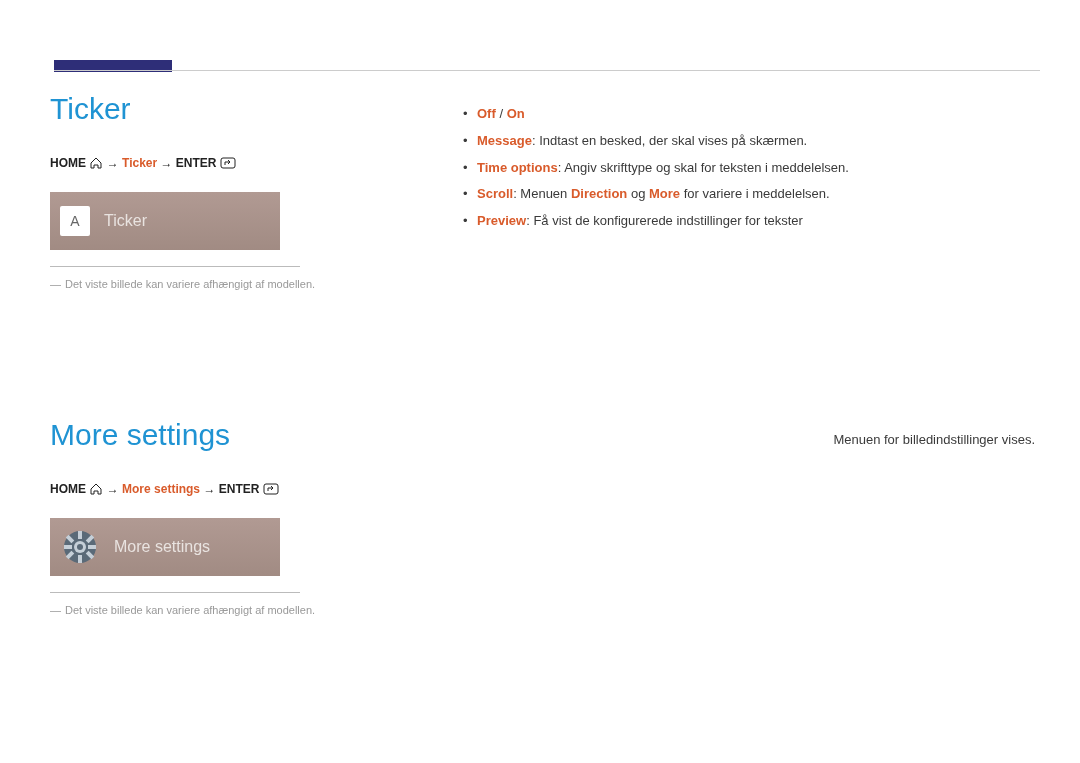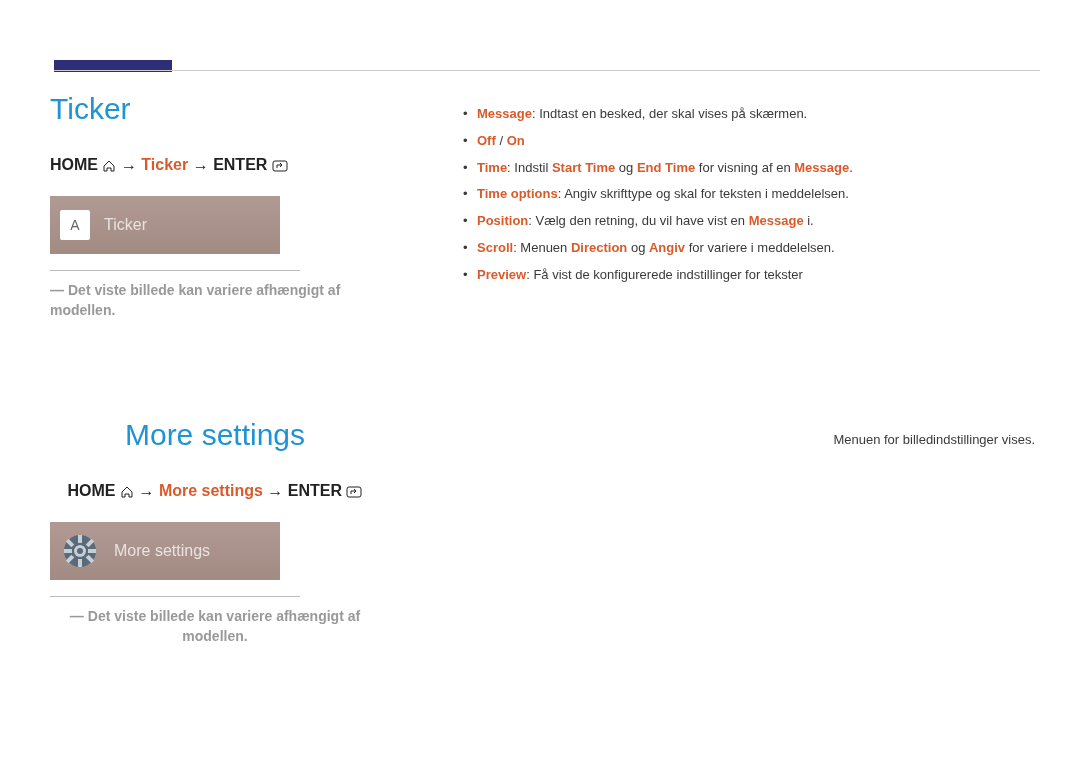--- a/index.html
+++ b/index.html
@@ -42,21 +42,21 @@
     width: 580px;
     line-height: 1.6;
   }
   .section-title {
     color: #1f93d3;
     font-weight: 500;
     font-size: 30px;
     margin-bottom: 30px;
   }
   .breadcrumb {
-    font-size: 16px;
+    font-size: 12px;
     font-weight: bold;
     color: #222;
     margin-bottom: 20px;
   }
   .breadcrumb .highlight { color: #d95b2b; font-weight: bold; }
   .breadcrumb .icon-inline {
     display: inline-block;
     vertical-align: -2px;
   }
   .ui-rect {
@@ -91,44 +91,43 @@
     justify-content: center;
   }
   hr.thin {
     width: 250px;
     border: none;
     border-top: 1px solid #bbb;
     margin-top: 16px;
     margin-bottom: 10px;
   }
   .caption {
-    font-size: 14px;
+    font-size: 11px;
     color: #999;
     line-height: 1.4;
-    font-weight: bold;
   }
   .caption .dash { margin-right: 4px; }
   .intro { margin-bottom: 10px; }
   ul.bullets { list-style: none; }
   ul.bullets li {
     position: relative;
     padding-left: 22px;
     margin-bottom: 6px;
   }
   ul.bullets li::before {
     content: "•";
     position: absolute;
     left: 8px;
     top: 0;
     color: #3a3a3a;
   }
   .orange { color: #d95b2b; font-weight: bold; }
 
   
-  .section2-left { top: 418px; text-align: center; }
+  .section2-left { top: 418px; }
   .section2-right { top: 430px; text-align: right; }
 </style>
 </head>
 <body>
 
 <div class="blue-tab"></div>
 <div class="top-rule"></div>
 
 <div class="col-left">
   <div class="section-title">Ticker</div>
@@ -156,36 +155,30 @@
   </div>
   <hr class="thin">
   <div class="caption">
     <span class="dash">―</span><span>Det viste billede kan variere afhængigt af modellen.</span>
   </div>
 </div>
 
 <div class="col-right">
   <ul class="bullets">
     <li>
+      <span class="orange">Off</span><span> / </span><span class="orange">On</span>
+    </li>
+    <li>
       <span class="orange">Message</span><span>: Indtast en besked, der skal vises på skærmen.</span>
     </li>
     <li>
-      <span class="orange">Off</span><span> / </span><span class="orange">On</span>
-    </li>
-    <li>
-      <span class="orange">Time</span><span>: Indstil </span><span class="orange">Start Time</span><span> og </span><span class="orange">End Time</span><span> for visning af en </span><span class="orange">Message</span><span>.</span>
-    </li>
-    <li>
       <span class="orange">Time options</span><span>: Angiv skrifttype og skal for teksten i meddelelsen.</span>
     </li>
     <li>
-      <span class="orange">Position</span><span>:  Vælg den retning, du vil have vist en </span><span class="orange">Message</span><span> i.</span>
-    </li>
-    <li>
-      <span class="orange">Scroll</span><span>: Menuen </span><span class="orange">Direction</span><span> og </span><span class="orange">Angiv</span><span> for variere i meddelelsen.</span>
+      <span class="orange">Scroll</span><span>: Menuen </span><span class="orange">Direction</span><span> og </span><span class="orange">More</span><span> for variere i meddelelsen.</span>
     </li>
     <li>
       <span class="orange">Preview</span><span>: Få vist de konfigurerede indstillinger for tekster</span>
     </li>
   </ul>
 </div>
 
 <div class="col-left section2-left">
   <div class="section-title">More settings</div>
   <div class="breadcrumb">

